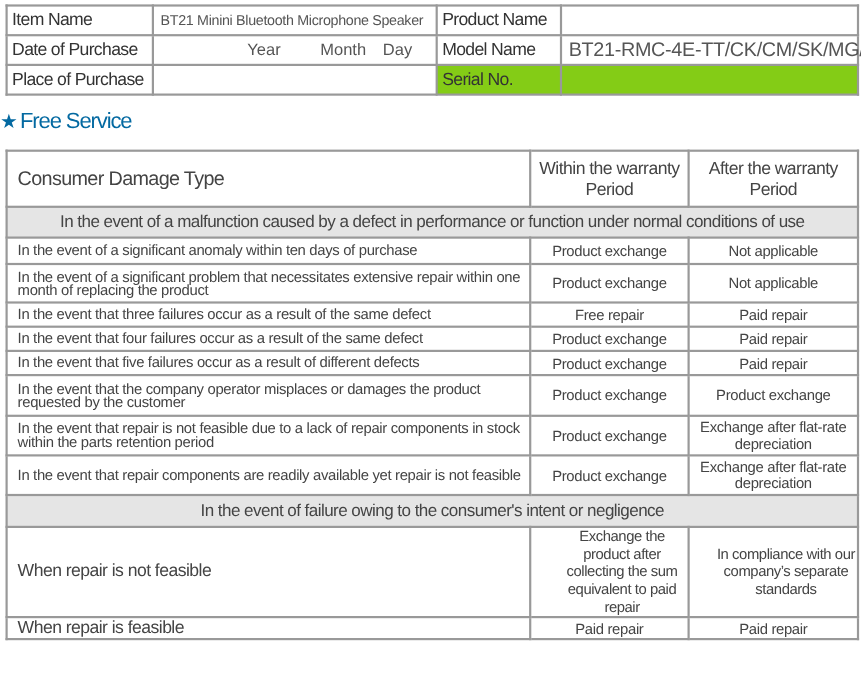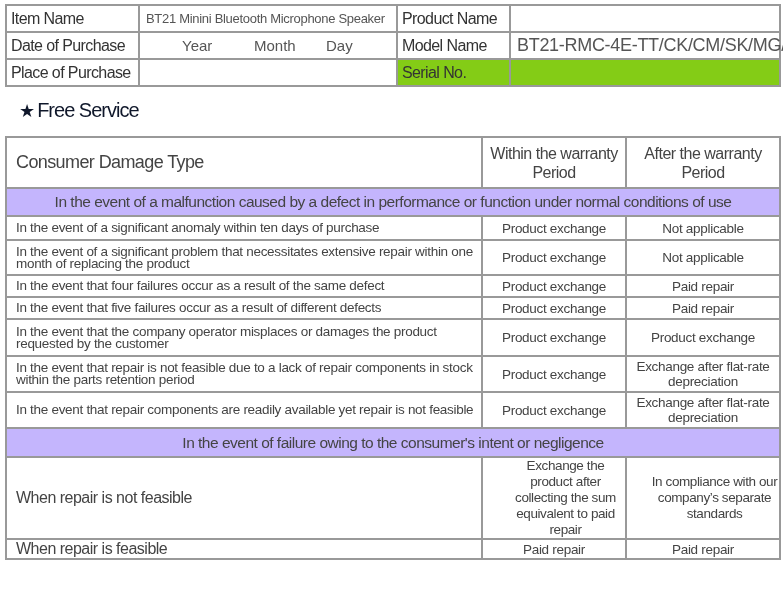--- a/index.html
+++ b/index.html
@@ -9,36 +9,36 @@
     table { border-collapse: collapse; table-layout: fixed; }
     td { border: 2px solid #999999; vertical-align: middle; }
 
     
     .info { position: absolute; left: 5px; top: 4px; width: 774px; }
     .info td { height: 27px; }
     .info .lbl { font-size: 16px; color: #333; padding-left: 4px; letter-spacing: -0.6px; white-space: nowrap; margin-top: 20px; }
     .info .val { font-size: 13px; color: #555; padding-left: 6px; white-space: nowrap; letter-spacing: -0.3px; }
     .info .val.big { font-size: 18px; }
     .info .shaded { background: #84cc16; }
-    .date-row { display: flex; padding-left: 42px; font-size: 15px; color: #555; }
+    .date-row { display: flex; padding-left: 64px; font-size: 15px; color: #555; text-align: center; }
     .date-row span { display: inline-block; }
     .date-row .y { width: 72px; }
     .date-row .m { width: 72px; }
 
-    .heading { position: absolute; left: 19px; top: 99px; font-size: 20px; color: #0f172a; letter-spacing: -1px; }
+    .heading { position: absolute; left: 0; top: 99px; font-size: 20px; color: #0369a1; letter-spacing: -1px; }
     .heading .star { font-size: 18px; margin-right: 3px; }
 
     
     .main { position: absolute; left: 5px; top: 136px; width: 774px; }
     .main td { font-size: 13.5px; color: #444; }
     .main .desc { padding-left: 9px; line-height: 12px; letter-spacing: -0.3px; margin-top: 34px; }
     .main .c { text-align: center; letter-spacing: -0.3px; line-height: 15px; }
     .main .hdr-type { font-size: 18px; padding-left: 9px; letter-spacing: -0.6px; }
     .main .hdr { font-size: 16px; text-align: center; line-height: 19px; letter-spacing: -0.5px; }
-    .main .section { background: #c4b5fd; text-align: center; font-size: 15.5px; letter-spacing: -0.5px; }
+    .main .section { background: #e5e5e5; text-align: center; font-size: 15.5px; letter-spacing: -0.5px; }
     .main .big-desc { font-size: 16px; padding-left: 9px; letter-spacing: -0.5px; }
     .main .tight { font-size: 13.5px; line-height: 16px; letter-spacing: -0.4px; padding-left: 23px; }
   </style>
 </head>
 <body>
 
 <table class="info">
   <colgroup>
     <col style="width:133px">
       <col style="width:258px">
@@ -98,20 +98,25 @@
     <td class="desc">In the event of a significant anomaly within ten days of purchase</td>
     <td class="c">Product exchange</td>
     <td class="c">Not applicable</td>
   </tr>
   <tr style="height:35px">
     <td class="desc">In the event of a significant problem that necessitates extensive repair within one month of replacing the product</td>
     <td class="c">Product exchange</td>
     <td class="c">Not applicable</td>
   </tr>
   <tr style="height:22px">
+    <td class="desc">In the event that three failures occur as a result of the same defect</td>
+    <td class="c">Free repair</td>
+    <td class="c">Paid repair</td>
+  </tr>
+  <tr style="height:22px">
     <td class="desc">In the event that four failures occur as a result of the same defect</td>
     <td class="c">Product exchange</td>
     <td class="c">Paid repair</td>
   </tr>
   <tr style="height:22px">
     <td class="desc">In the event that five failures occur as a result of different defects</td>
     <td class="c">Product exchange</td>
     <td class="c">Paid repair</td>
   </tr>
   <tr style="height:37px">

